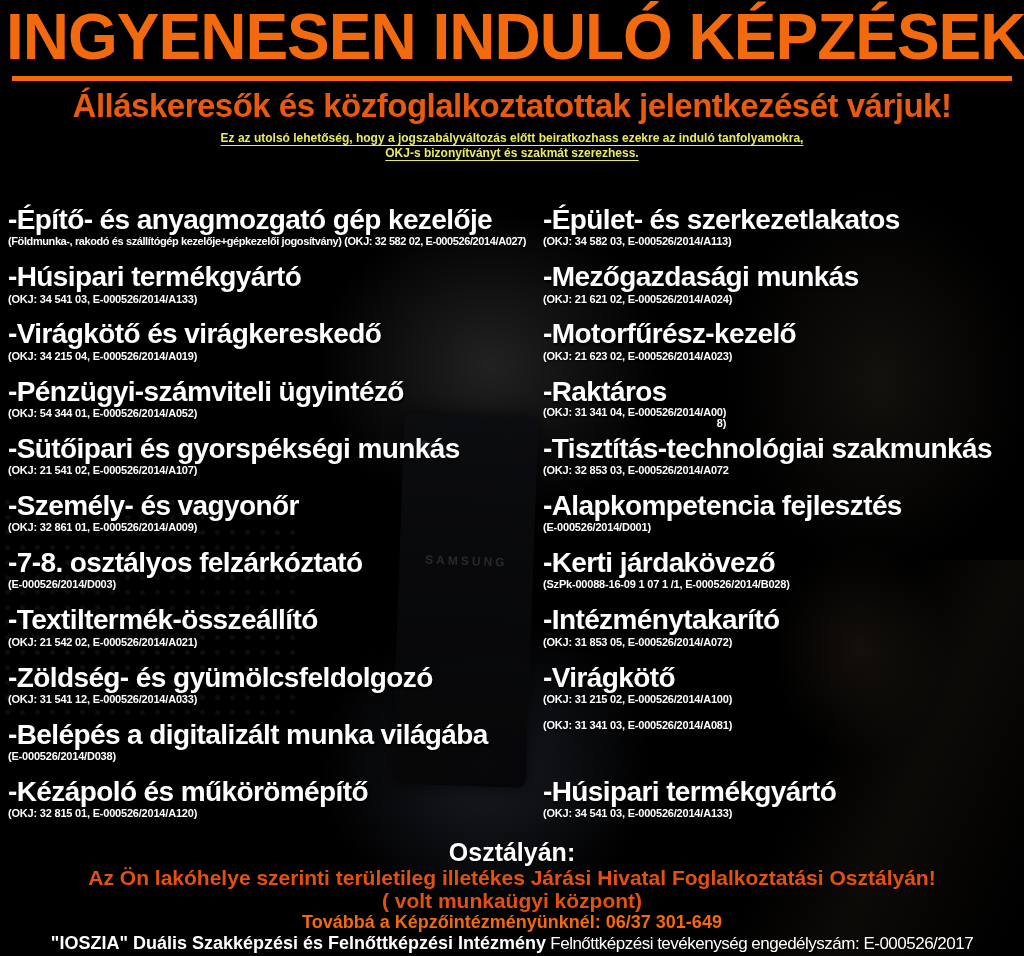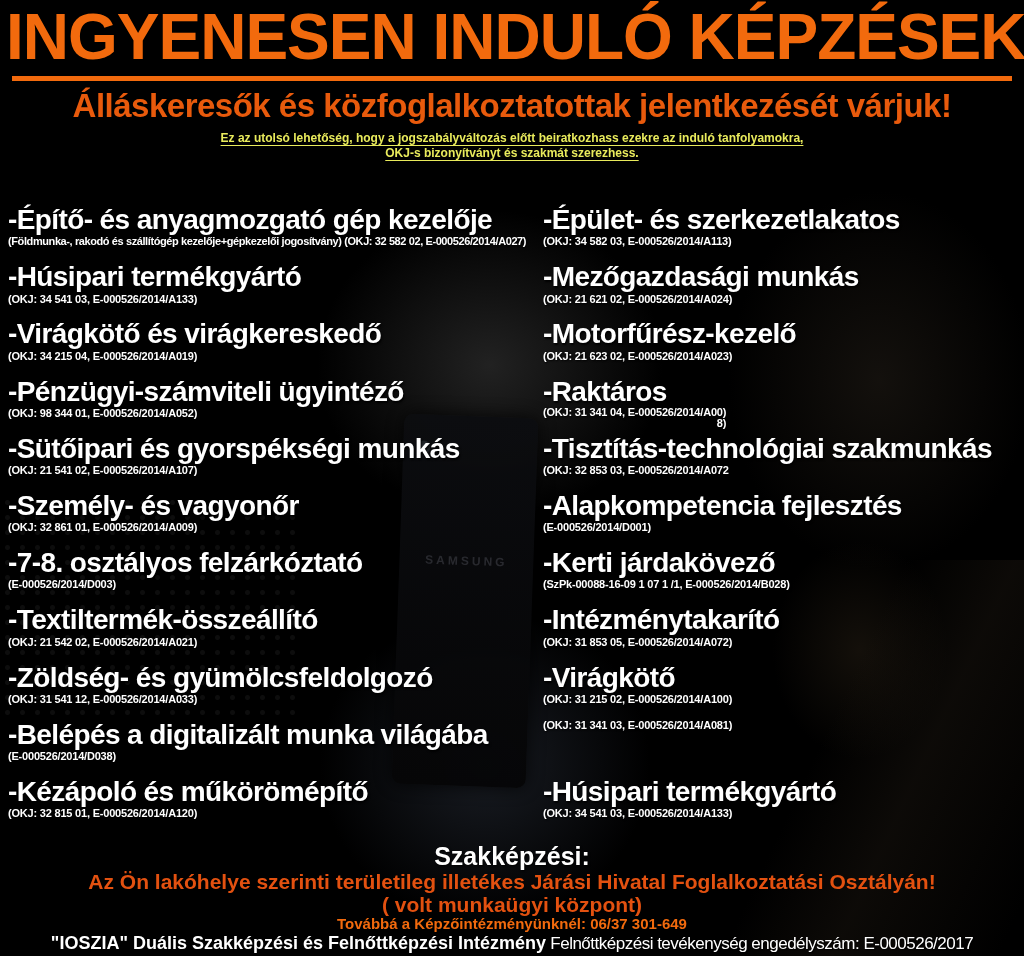--- a/index.html
+++ b/index.html
@@ -46,21 +46,21 @@
     line-height:1.12;white-space:nowrap;text-shadow:1px 2px 2px rgba(0,0,0,.9);}
   .course-code{font-size:11px;font-weight:bold;color:#fff;letter-spacing:-.2px;
     line-height:1.2;white-space:nowrap;text-shadow:1px 1px 2px rgba(0,0,0,.9);}
   .course-code.small{font-size:11px;letter-spacing:-.4px;}
   .course-code.has2{display:inline-block;text-align:right;line-height:1.05;}
   
   footer{position:absolute;left:0;right:0;bottom:2px;text-align:center;z-index:2;}
   .f-head{margin:0;font-size:25px;line-height:1.08;font-weight:bold;color:#fff;
     text-shadow:1px 1px 2px rgba(0,0,0,.9);}
   .f-orange{margin:0;font-size:21px;line-height:1.1;font-weight:bold;color:var(--orange3);white-space:nowrap;}
-  .f-orange.big{font-size:15px;color:var(--orange);}
+  .f-orange.big{font-size:18px;color:var(--orange);}
   .f-org{margin:1px 0 0;font-size:17px;line-height:1.15;color:#fff;white-space:nowrap;
     text-shadow:1px 1px 1px rgba(0,0,0,.9);}
   .f-org .org-name{font-weight:bold;font-size:18px;}
   .f-org .org-license{font-weight:normal;letter-spacing:-.5px;}
 </style>
 </head>
 <body>
 
 <div class="poster">
 
@@ -94,21 +94,21 @@
         <div class="course">
           <div class="course-name">-Húsipari termékgyártó</div>
           <div class="course-code">(OKJ: 34 541 03, E-000526/2014/A133)</div>
         </div>
         <div class="course">
           <div class="course-name">-Virágkötő és virágkereskedő</div>
           <div class="course-code">(OKJ: 34 215 04, E-000526/2014/A019)</div>
         </div>
         <div class="course">
           <div class="course-name">-Pénzügyi-számviteli ügyintéző</div>
-          <div class="course-code">(OKJ: 98 344 01, E-000526/2014/A052)</div>
+          <div class="course-code">(OKJ: 54 344 01, E-000526/2014/A052)</div>
         </div>
         <div class="course">
           <div class="course-name">-Sütőipari és gyorspékségi munkás</div>
           <div class="course-code">(OKJ: 21 541 02, E-000526/2014/A107)</div>
         </div>
         <div class="course">
           <div class="course-name">-Személy- és vagyonőr</div>
           <div class="course-code">(OKJ: 32 861 01, E-000526/2014/A009)</div>
         </div>
         <div class="course">
@@ -170,20 +170,20 @@
           <div class="course-code">(OKJ: 31 341 03, E-000526/2014/A081)</div>
         </div>
         <div class="course">
           <div class="course-name">-Húsipari termékgyártó</div>
           <div class="course-code">(OKJ: 34 541 03, E-000526/2014/A133)</div>
         </div>
       </div>
   </main>
 
   <footer>
-    <p class="f-head">Szakképzési:</p>
+    <p class="f-head">Osztályán:</p>
     <p class="f-orange">Az Ön lakóhelye szerinti területileg illetékes Járási Hivatal Foglalkoztatási Osztályán!</p>
     <p class="f-orange">( volt munkaügyi központ)</p>
     <p class="f-orange big">Továbbá a Képzőintézményünknél: 06/37 301-649</p>
     <p class="f-org"><span class="org-name">"IOSZIA" Duális Szakképzési és Felnőttképzési Intézmény</span><span class="org-license"> Felnőttképzési tevékenység engedélyszám: E-000526/2017</span></p>
   </footer>
 
 </div>
 
 </body></html>

